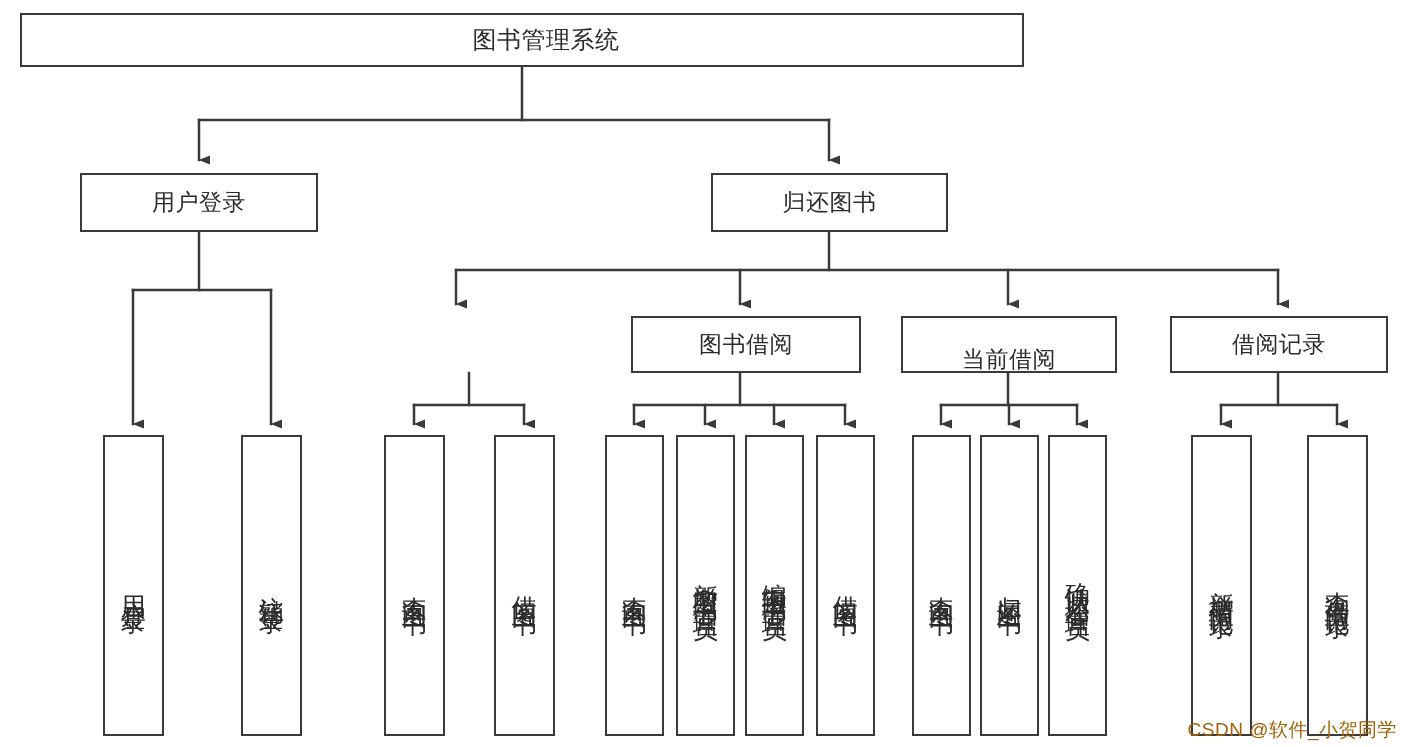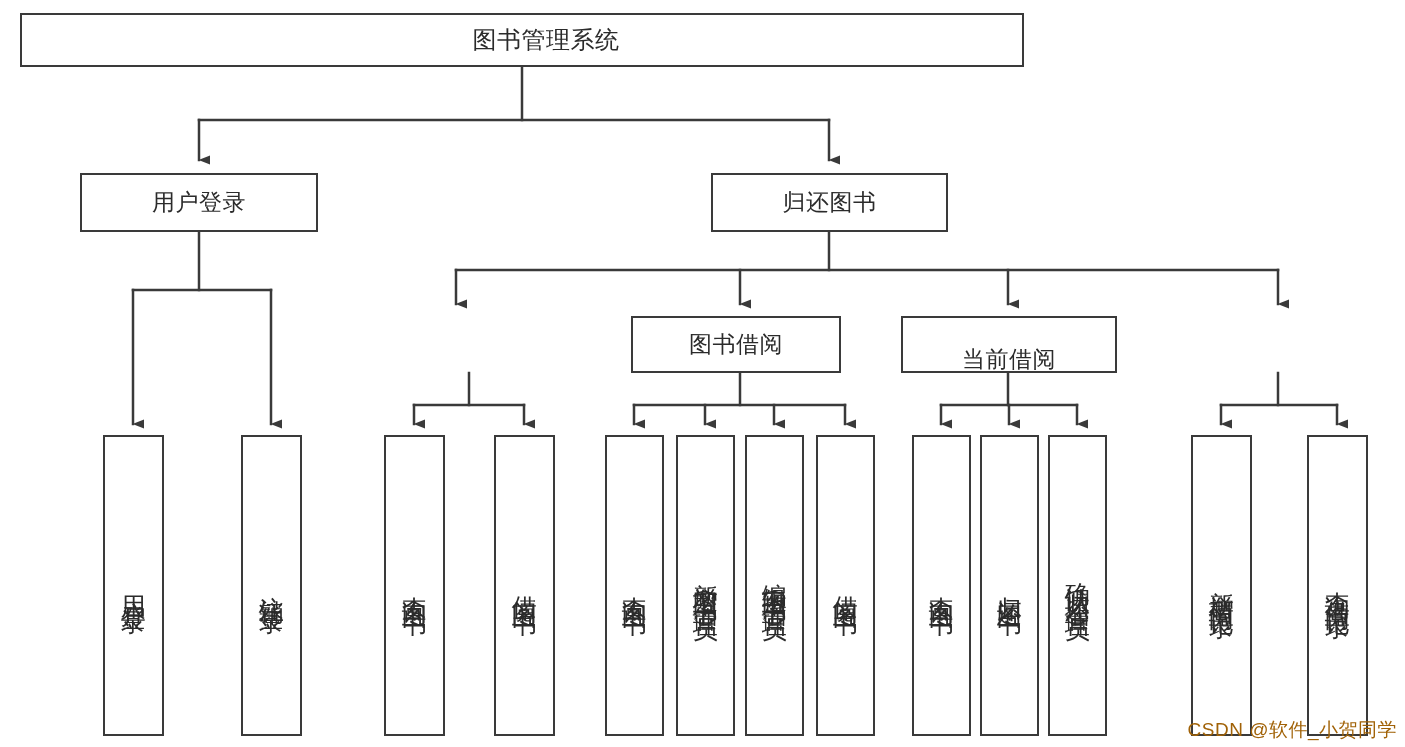--- a/index.html
+++ b/index.html
@@ -136,28 +136,31 @@
 
   <div class="node horiz" style="left:80px; top:173px; width:238px; height:59px;">
     <span class="node-label">用户登录</span>
   </div>
 
   <div class="node horiz" style="left:711px; top:173px; width:237px; height:59px;">
     <span class="node-label">归还图书</span>
   </div>
 
 
-  <div class="node horiz" style="left:631px; top:316px; width:210px; height:57px;">
+  <div class="node horiz" style="left:631px; top:316px; width:230px; height:57px;">
     <span class="node-label">图书借阅</span>
   </div>
 
   <div class="node horiz" style="left:901px; top:316px; width:216px; height:57px;align-items:flex-end;">
     <span class="node-label">当前借阅</span>
   </div>
 
+  <div class="node horiz" style="left:1170px; top:316px; width:218px; height:57px;">
+    <span class="node-label">借阅记录</span>
+  </div>
 
   <div class="node vert" style="left:103px; top:435px; width:61px; height:301px;">
     <span class="node-label">用户登录</span>
   </div>
   <div class="node vert" style="left:241px; top:435px; width:61px; height:301px;">
     <span class="node-label">注销登录</span>
   </div>
 
   <div class="node vert" style="left:384px; top:435px; width:61px; height:301px;">
     <span class="node-label">查询图书</span>

